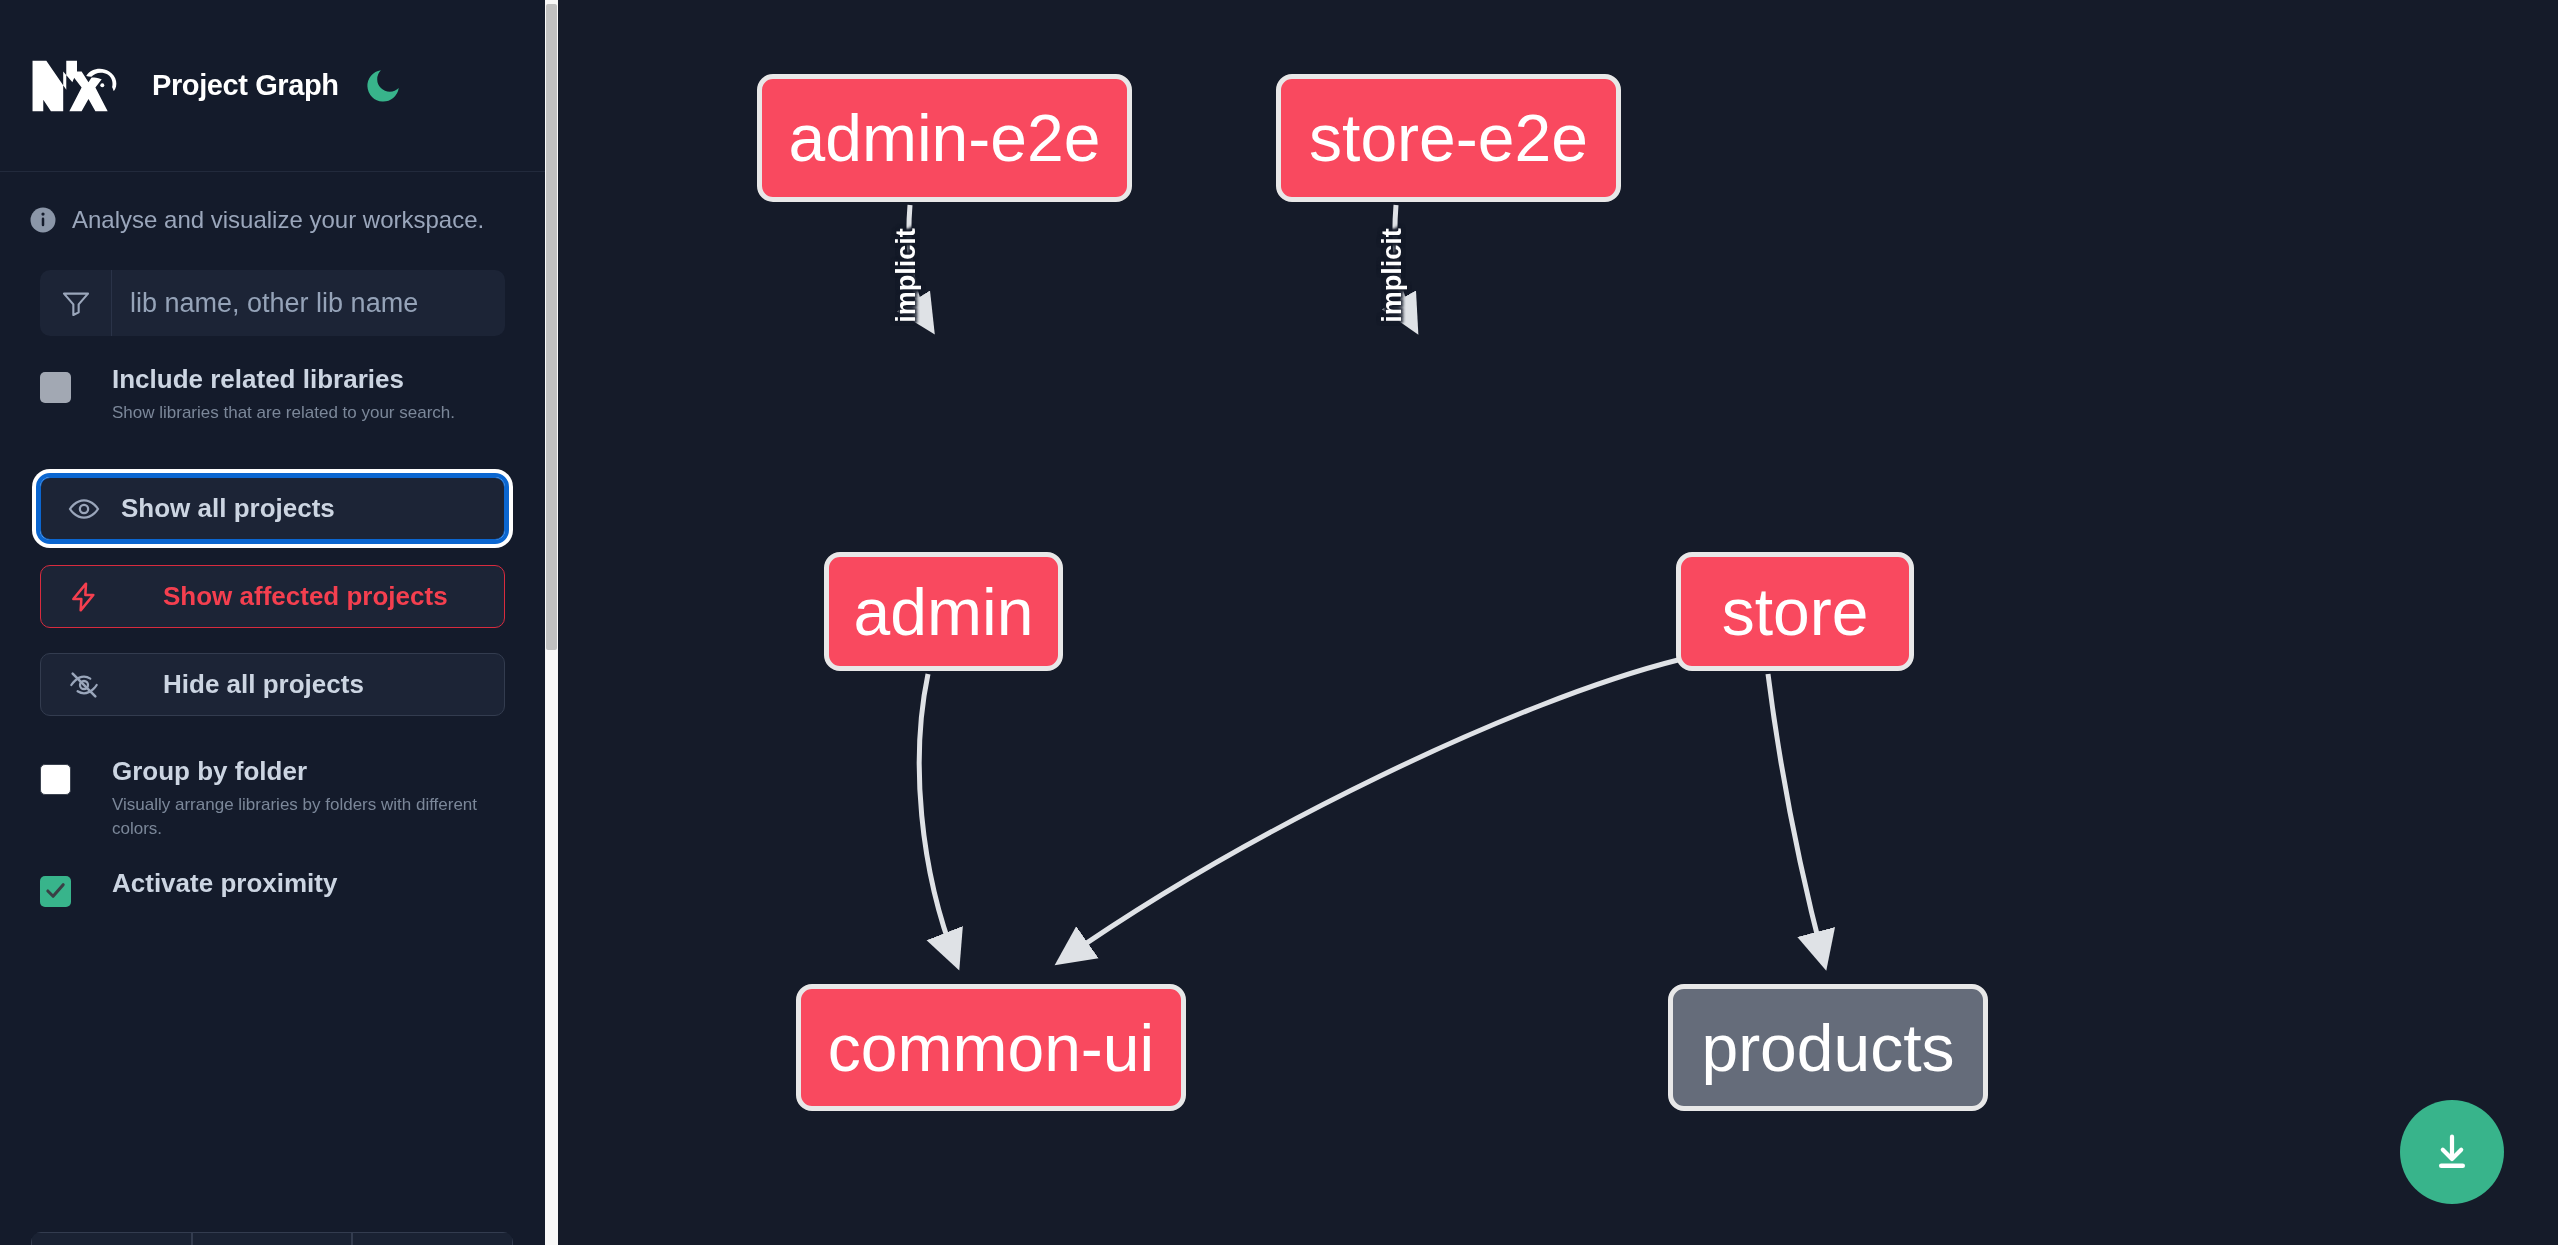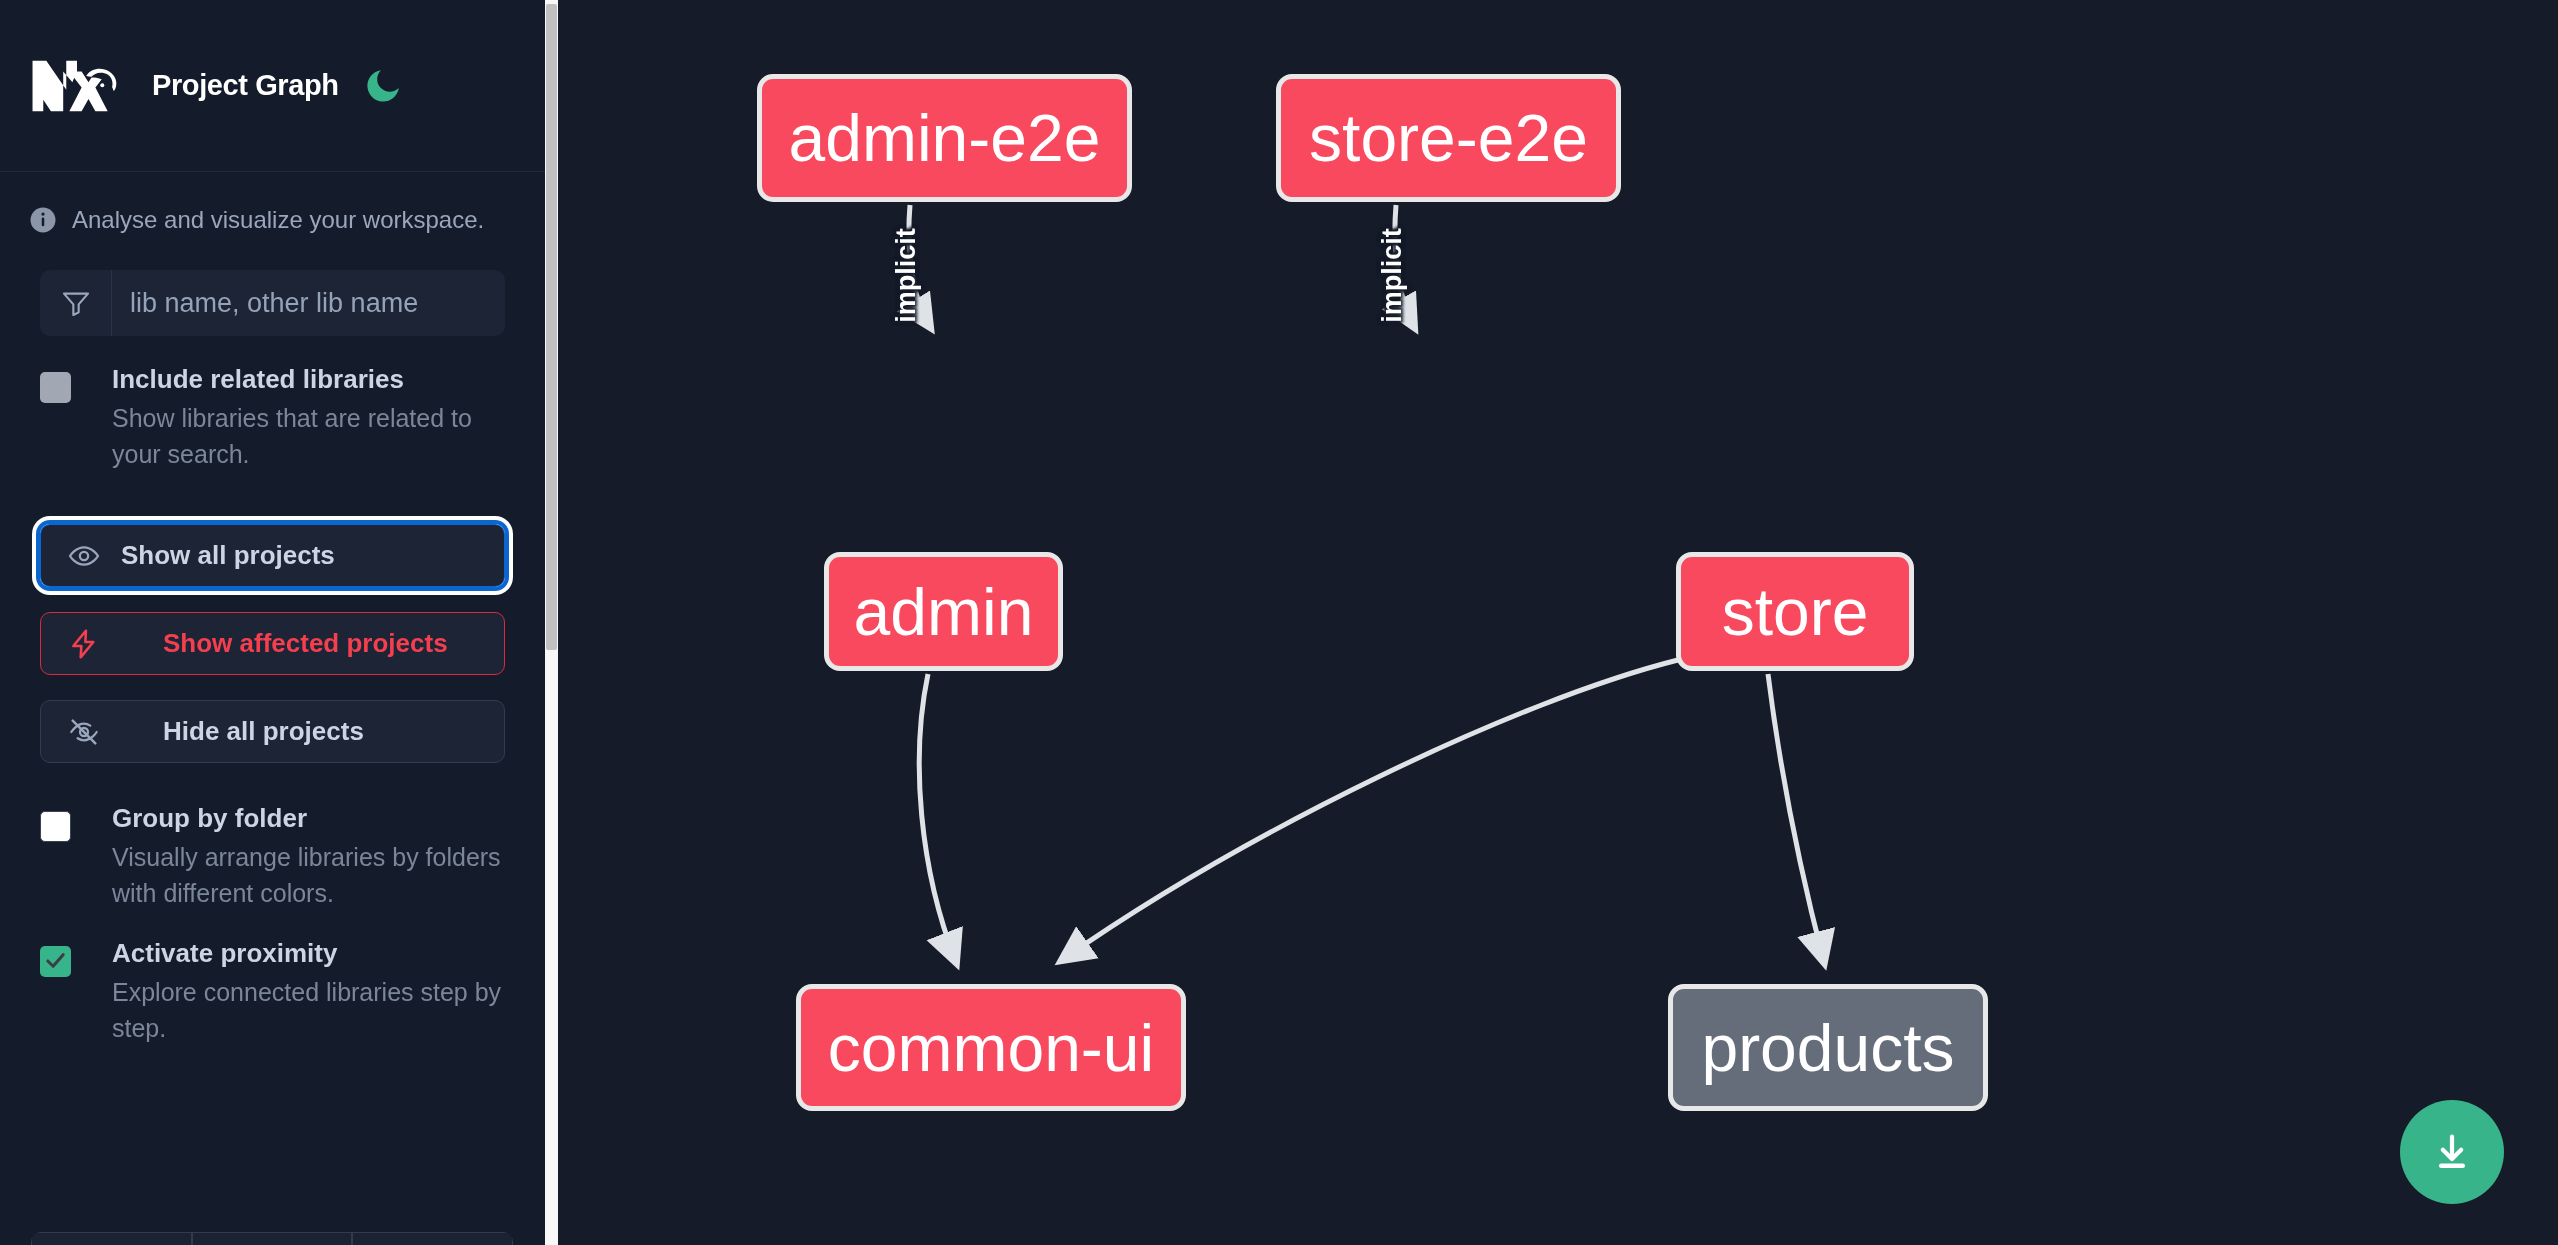--- a/index.html
+++ b/index.html
@@ -100,21 +100,21 @@
   }
   .cb-texts { margin-left: 21px; }
   .cb-title {
     color: #ccd5e2;
     font-size: 26px;
     font-weight: 700;
     line-height: 1.0;
   }
   .cb-desc {
     color: #7b8799;
-    font-size: 25px;
+    font-size: 17px;
     line-height: 1.42;
     margin-top: 9px;
     max-width: 440px;
   }
 
   
   .btn {
     display: flex; align-items: center;
     height: 63px;
     border-radius: 10px;
@@ -323,21 +323,20 @@
         </div>
 
         <div class="cb-block" style="margin-top:29px">
           <div class="cb-box cb-green">
             <svg class="cb-check" viewBox="0 0 24 24" aria-hidden="true">
               <path d="M4 12.5l5.5 5.5L20 6" fill="none" stroke="#3a3f45" stroke-width="3.2" stroke-linecap="round" stroke-linejoin="round"></path>
             </svg>
           </div>
           <div class="cb-texts">
             <div class="cb-title">Activate proximity</div>
-            <div class="cb-desc">Explore connected libraries step by step.</div>
           </div>
         </div>
 
       </div>
 
       <div class="bottom-group">
         <div class="bottom-seg"></div>
         <div class="bottom-seg"></div>
         <div class="bottom-seg"></div>
       </div>

